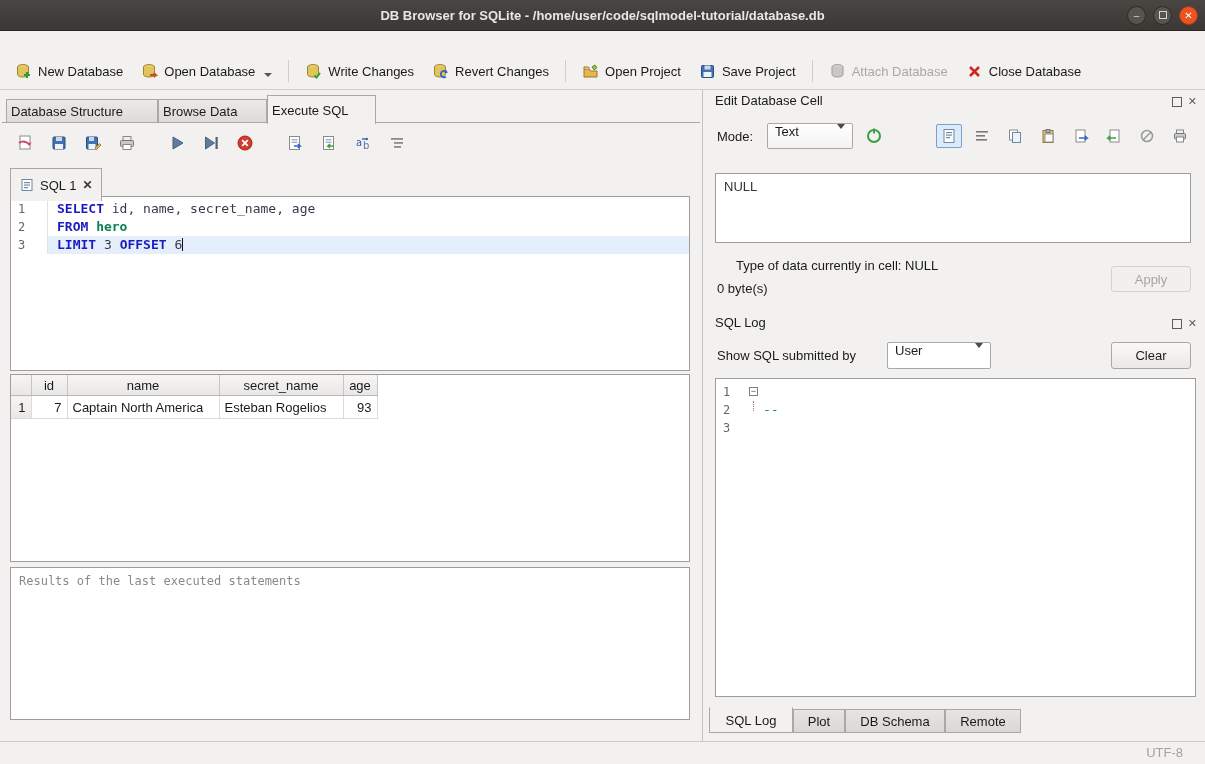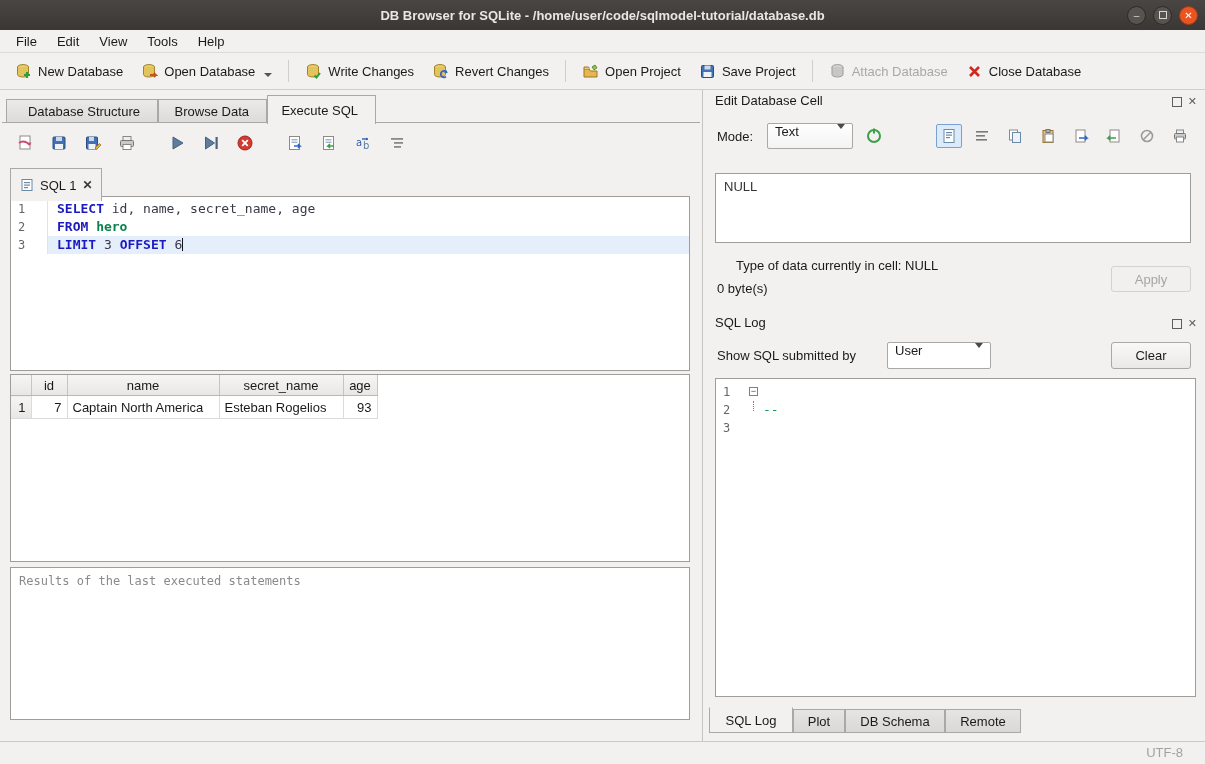--- a/index.html
+++ b/index.html
@@ -35,22 +35,22 @@
   .ticon{width:17px;height:17px;display:block;}
 
   
   .content{position:absolute;top:90px;left:0;width:1205px;height:651px;}
   .left-pane{position:absolute;top:0;left:0;width:702px;height:651px;background:#f2f1f0;}
   .right-pane{position:absolute;top:0;left:702px;width:503px;height:651px;background:#f2f1f0;
     border-left:1px solid #c5c4c2;box-sizing:border-box;}
 
   
   .main-tabs{position:absolute;top:5px;left:6px;height:28px;}
-  .mtab{position:absolute;box-sizing:border-box;display:flex;align-items:center;justify-content:flex-end;
-    border:1px solid #a9a8a6;background:linear-gradient(#eceae8,#dddbd9);padding:0 17px;white-space:nowrap;}
+  .mtab{position:absolute;box-sizing:border-box;display:flex;align-items:center;justify-content:flex-start;
+    border:1px solid #a9a8a6;background:linear-gradient(#eceae8,#dddbd9);padding:0 4px;white-space:nowrap;}
   .mtab.inactive{top:4px;height:24px;}
   .mtab.active{top:0;height:29px;background:#f2f1f0;border-bottom:none;z-index:3;}
   .frame-line{position:absolute;top:32px;left:2px;right:2px;height:0;border-top:1px solid #a9a8a6;z-index:1;}
 
   
   .sql-toolbar{position:absolute;top:40px;left:12px;display:flex;align-items:center;gap:8px;}
   .sicon-btn{width:26px;height:26px;display:flex;align-items:center;justify-content:center;border-radius:3px;}
   .sicon-btn svg{display:block;}
   .sgap{width:8px;}
 
@@ -139,27 +139,20 @@
     <span class="title">DB Browser for SQLite - /home/user/code/sqlmodel-tutorial/database.db</span>
     <div class="winbtns">
       <div class="winbtn">–</div>
       <div class="winbtn">
           <span class="sq"></span>
         </div>
       <div class="winbtn close">✕</div>
     </div>
   </div>
 
-  <div class="menubar">
-    <span class="menu-item">File</span>
-    <span class="menu-item">Edit</span>
-    <span class="menu-item">View</span>
-    <span class="menu-item">Tools</span>
-    <span class="menu-item">Help</span>
-  </div>
 
   <div class="toolbar">
     <div class="tbtn">
       <svg class="ticon" viewBox="0 0 17 17">
           <ellipse cx="8" cy="4" rx="5.5" ry="2.4" fill="#eacd6e" stroke="#a08429"></ellipse>
           <path d="M2.5 4v7.6c0 1.3 2.5 2.4 5.5 2.4s5.5-1.1 5.5-2.4V4" fill="#e3c35c" stroke="#a08429"></path>
           <path d="M12 9v6M9 12h6" stroke="#2e9e38" stroke-width="2.2"></path>
         </svg>
       <span>New Database</span>
     </div>

